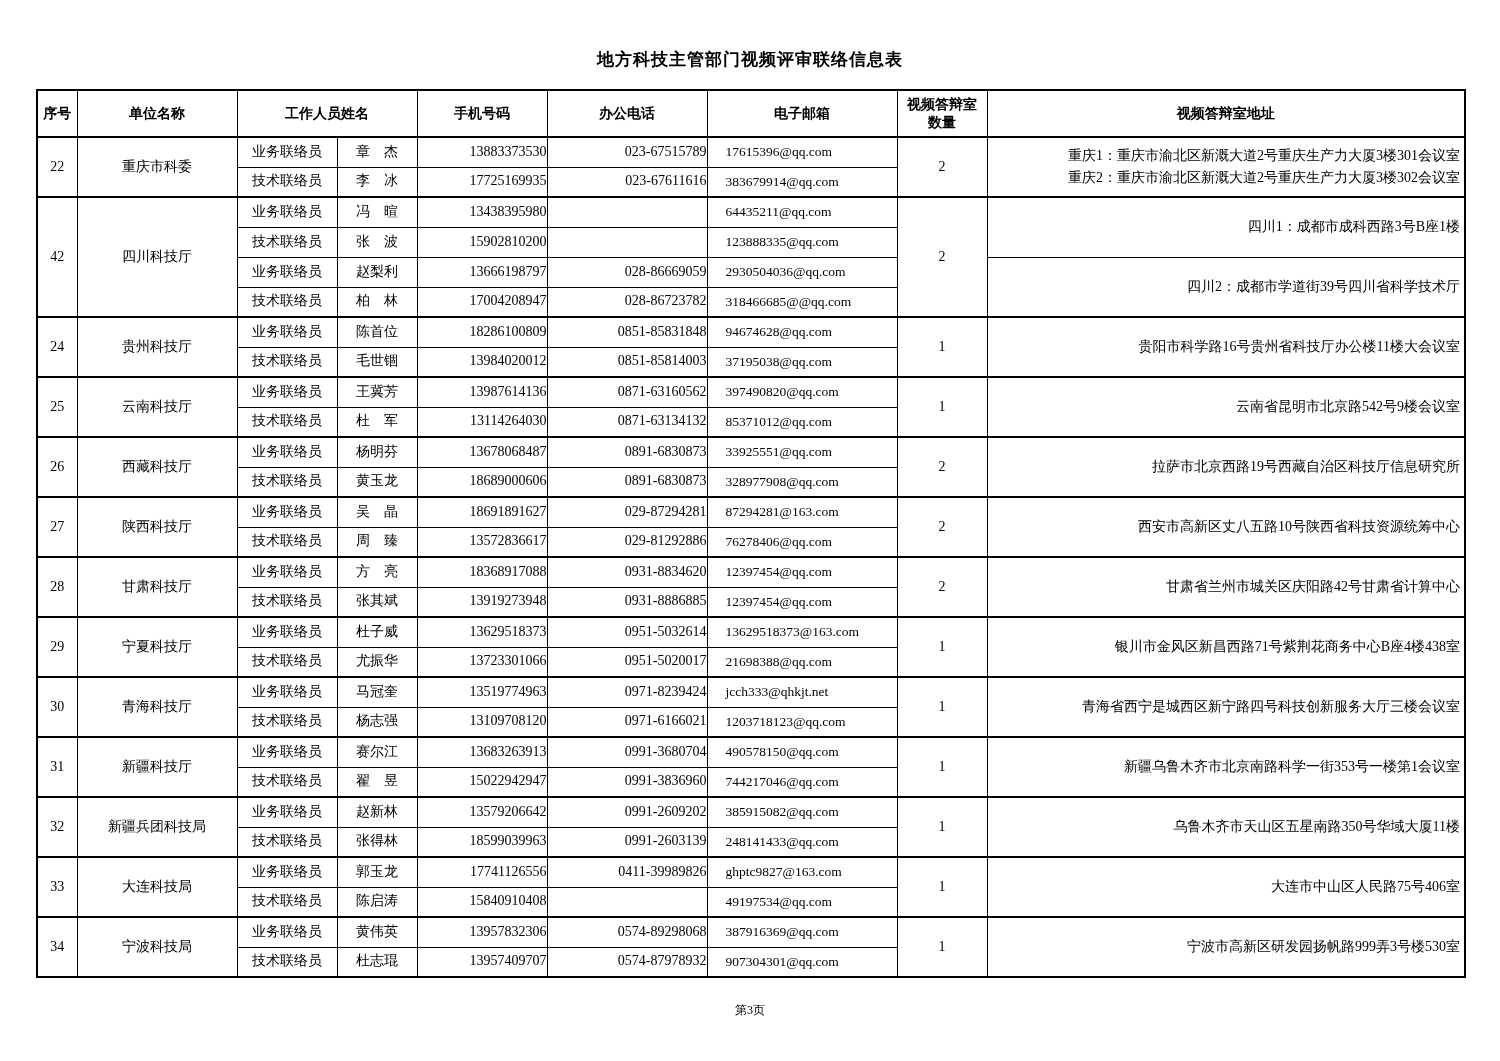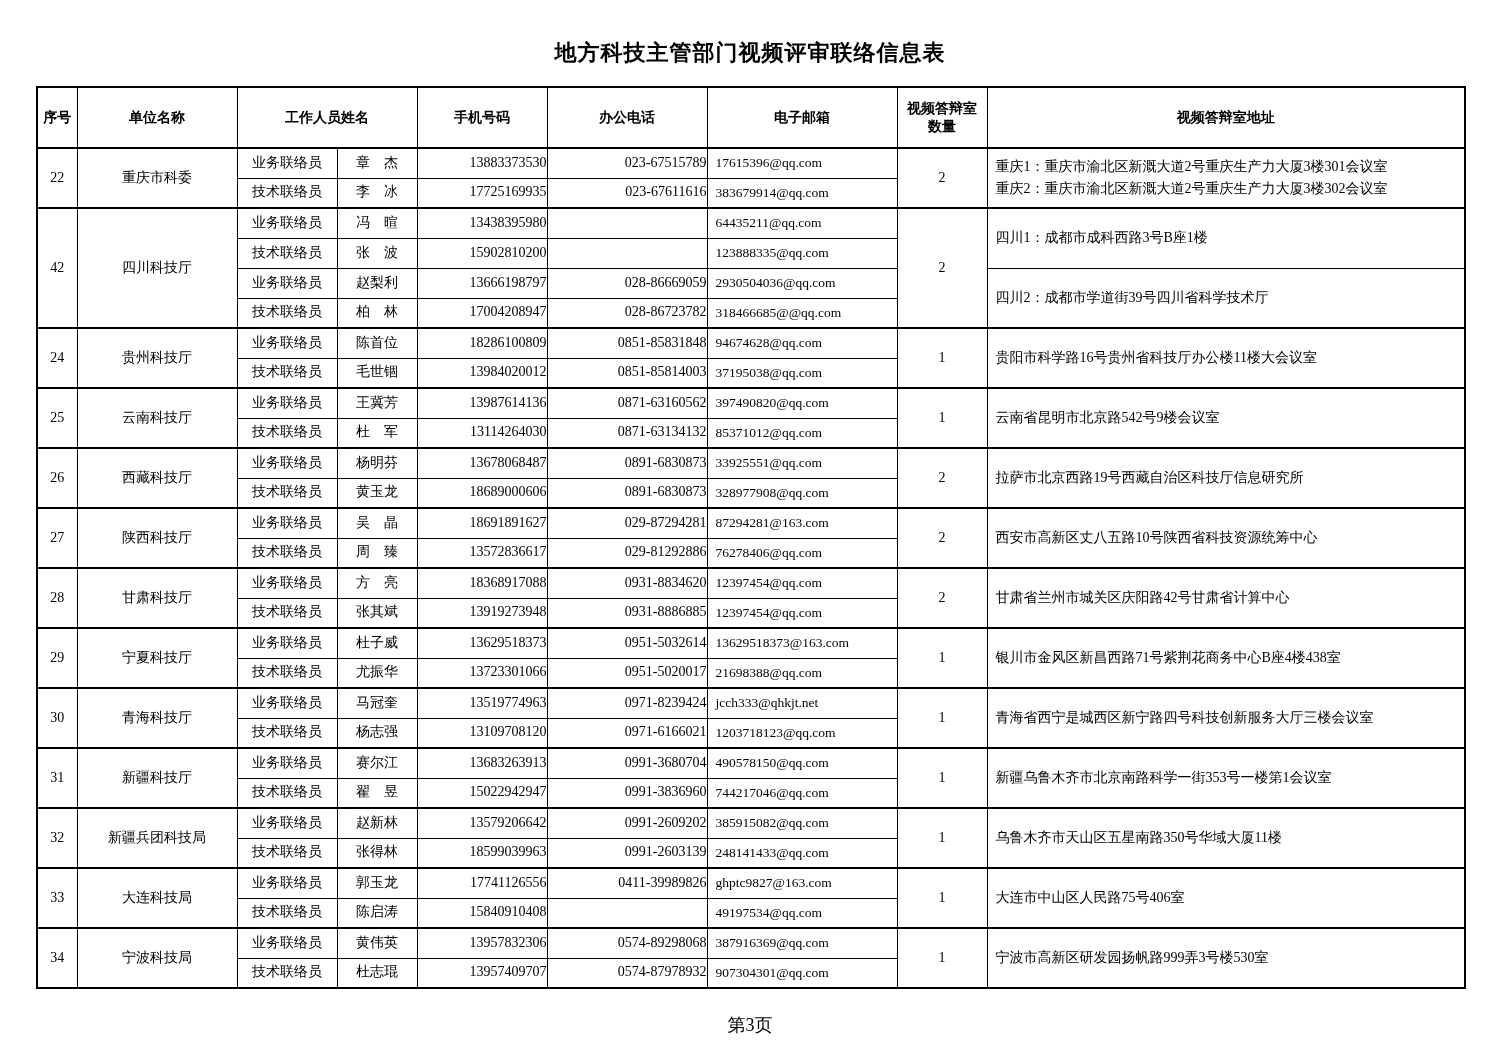--- a/index.html
+++ b/index.html
@@ -4,23 +4,23 @@
 <style>
   * { box-sizing: border-box; }
   html, body { margin: 0; padding: 0; }
   body {
     width: 1500px; height: 1061px;
     background: #ffffff; color: #000;
     font-family: "Liberation Serif", "DejaVu Serif", serif;
     overflow: hidden;
   }
   .page-title {
-    padding-top: 38px;
+    padding-top: 48px;
     text-align: center;
-    font-size: 22px;
+    font-size: 17px;
     font-weight: bold;
     letter-spacing: 1px;
   }
   table.contact {
     border-collapse: collapse;
     table-layout: fixed;
     width: 1428px;
     margin: 18px 0 8px 36px;
     border: 2px solid #000;
   }
@@ -31,36 +31,36 @@
     padding: 0;
   }
   thead th {
     height: 46px;
     font-size: 14px;
     font-weight: bold;
     text-align: center;
     border-bottom: 2px solid #000;
     line-height: 1.25;
   }
-  thead th.th-count { padding: 12px 7px; }
+  thead th.th-count { padding: 5px 7px; }
   tbody td {
     height: 30px;
     font-size: 14px;
     text-align: center;
     line-height: 1.2;
   }
   tbody tr.group-start > td { border-top: 2px solid #000; }
-  td.c-email { text-align: left; padding-left: 8px; font-size: 13.5px; }
-  td.c-address { text-align: left; padding: 2px 4px 2px 8px; }
+  td.c-email { text-align: left; padding-left: 18px; font-size: 13.5px; }
+  td.c-address { text-align: right; padding: 2px 4px 2px 8px; }
   td.c-address div { line-height: 1.55; }
   td.c-mobile, td.c-office { font-size: 14px; text-align: right; }
   .page-footer {
     text-align: center;
     margin-top: 24px;
-    font-size: 18px;
+    font-size: 12px;
   }
 </style>
 </head>
 <body>
 
 <div class="page-title">地方科技主管部门视频评审联络信息表</div>
 
 <table class="contact">
   <colgroup>
     <col style="width:40px">

